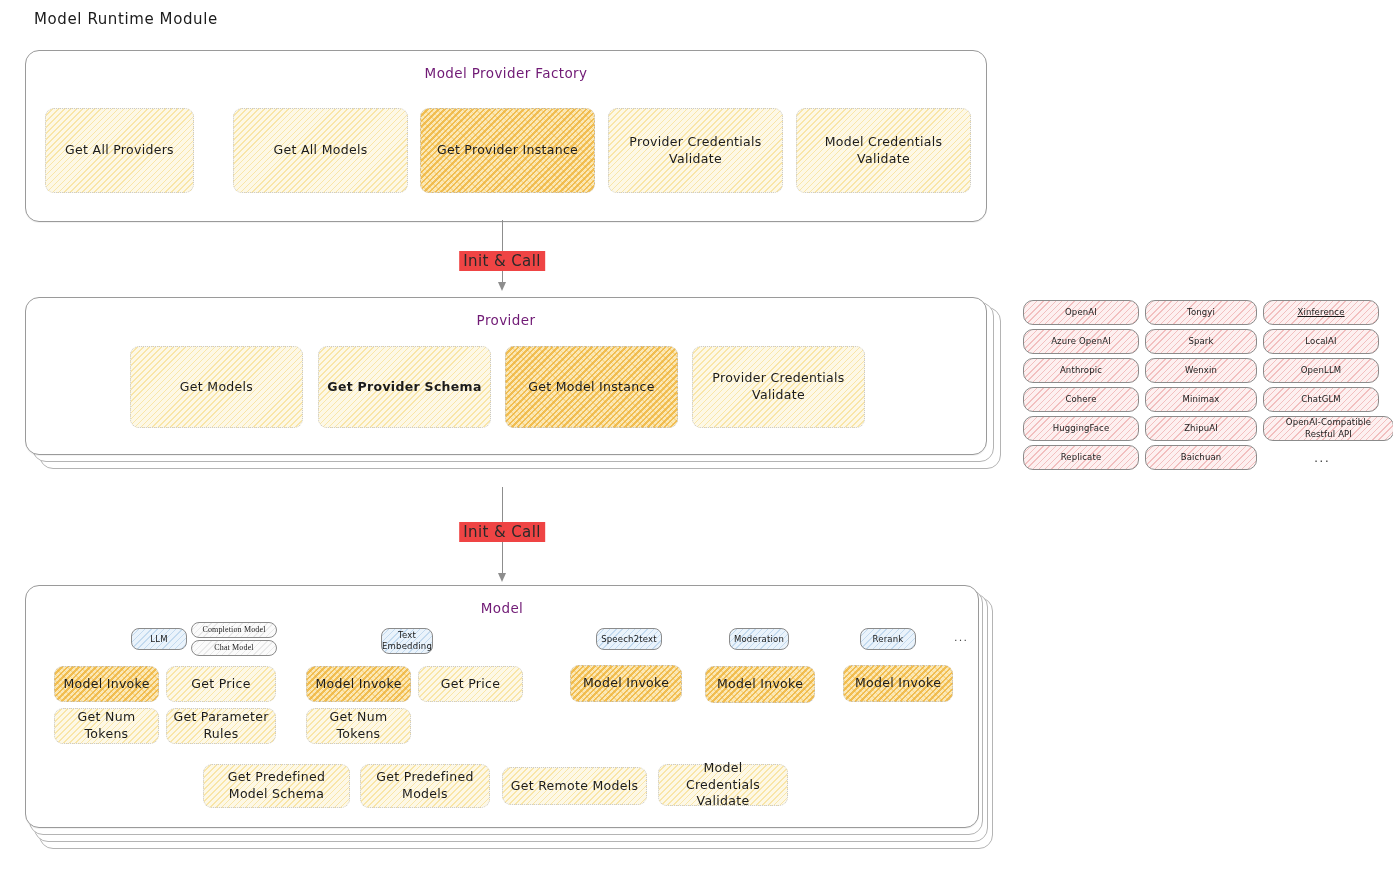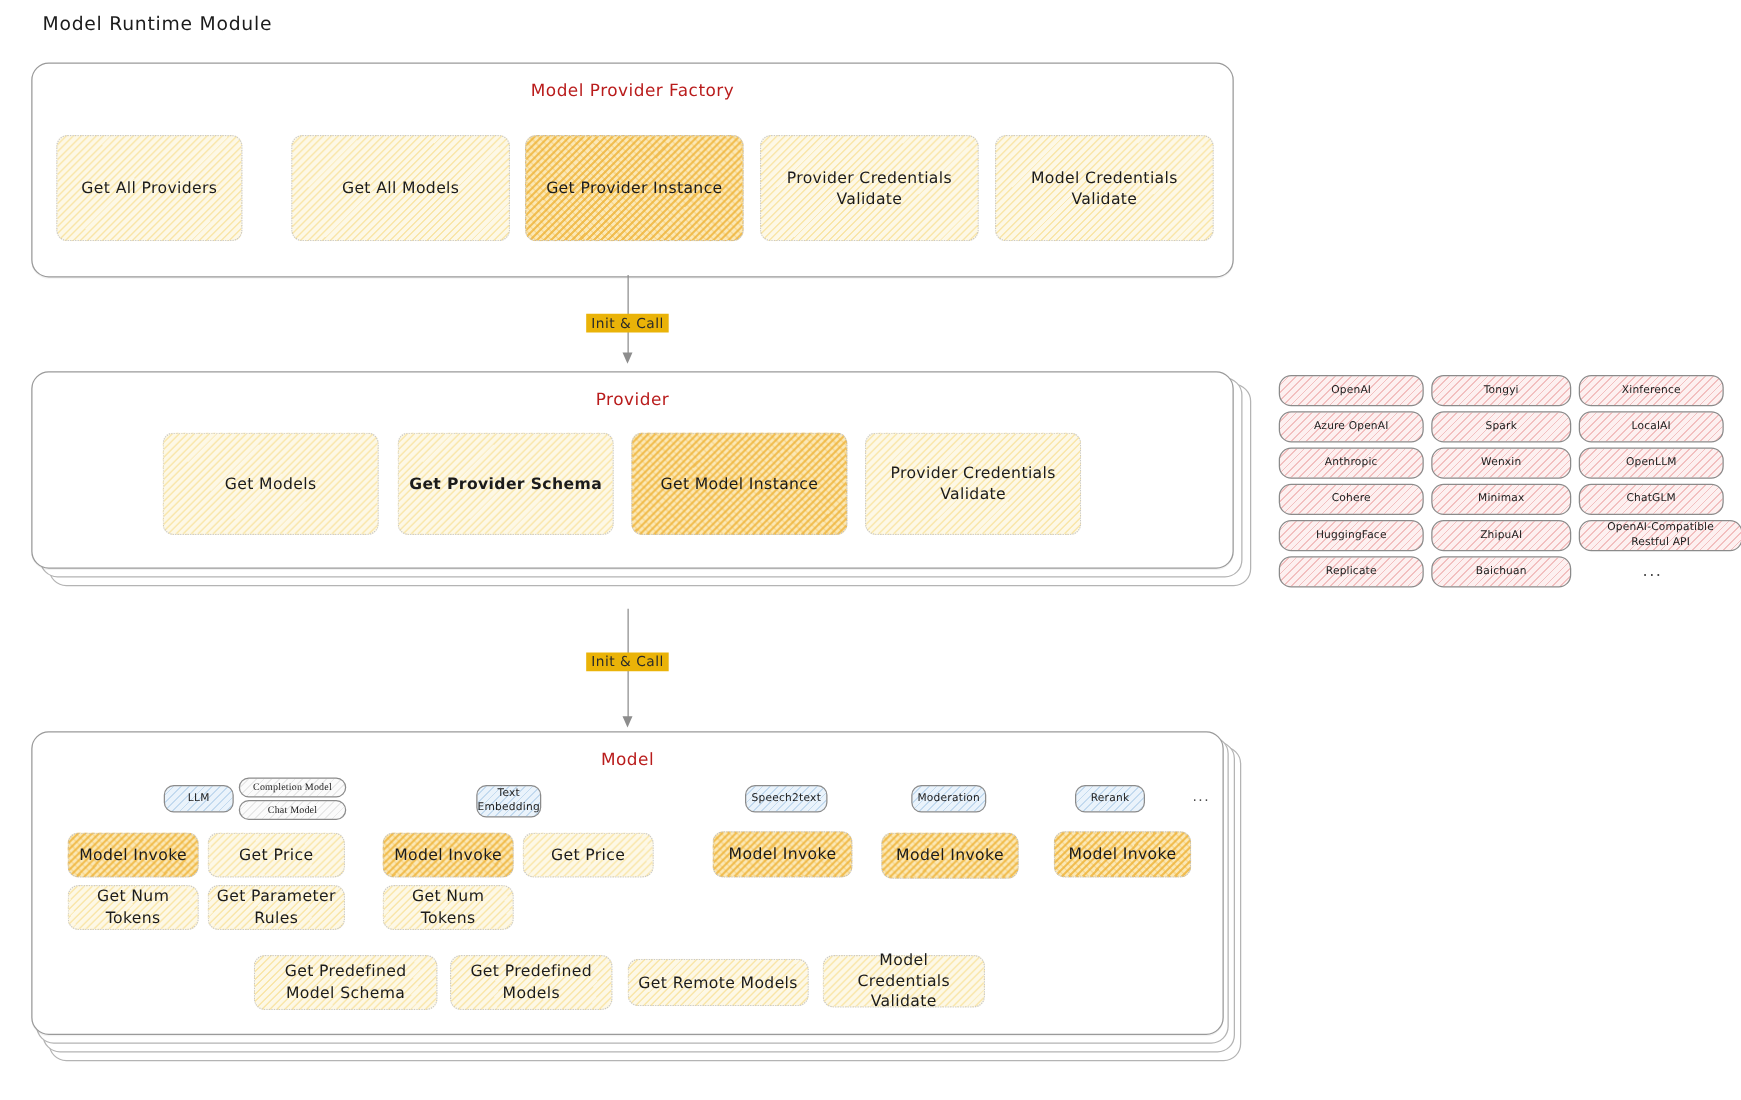--- a/index.html
+++ b/index.html
@@ -23,21 +23,21 @@
   
   .container{
     position:absolute;
     background:#ffffff;
     border:1.15px solid #9a9a9a;
     border-radius:14px;
     box-shadow:0 1px 0 rgba(0,0,0,.05);
   }
   .container .c-title{
     position:absolute;left:0;right:0;top:14px;
-    text-align:center;font-size:13.5px;color:#b91c1c;letter-spacing:.4px;
+    text-align:center;font-size:13.5px;color:#701a75;letter-spacing:.4px;
   }
   
   .stack-layer{
     position:absolute;
     border:1.05px solid #b4b4b4;
     border-radius:14px;
     background:#ffffff;
   }
 
   
@@ -119,22 +119,22 @@
     position:absolute;left:0;top:0;width:1.2px;background:#8d8d8d;
   }
   .arrow .head{
     position:absolute;left:-4.5px;width:0;height:0;
     border-left:4.7px solid transparent;
     border-right:4.7px solid transparent;
     border-top:9px solid #8d8d8d;
   }
   .arrow .lbl{
     position:absolute;white-space:nowrap;
-    font-size:11px;color:#2a2a2a;letter-spacing:.4px;
-    background:#eab308;padding:1px 4px;
+    font-size:15px;color:#2a2a2a;letter-spacing:.4px;
+    background:#ef4444;padding:1px 4px;
     transform:translateX(-50%);
   }
 
   .ellipsis{
     position:absolute;font-size:13px;color:#4a4a4a;letter-spacing:1.2px;
   }
 </style>
 </head>
 <body>
 
@@ -176,21 +176,21 @@
     <div class="hbox pink" style="left:0px;top:116px;width:116px;height:25px;">HuggingFace</div>
     <div class="hbox pink" style="left:0px;top:145px;width:116px;height:25px;">Replicate</div>
 
     <div class="hbox pink" style="left:122px;top:0px;width:112px;height:25px;">Tongyi</div>
     <div class="hbox pink" style="left:122px;top:29px;width:112px;height:25px;">Spark</div>
     <div class="hbox pink" style="left:122px;top:58px;width:112px;height:25px;">Wenxin</div>
     <div class="hbox pink" style="left:122px;top:87px;width:112px;height:25px;">Minimax</div>
     <div class="hbox pink" style="left:122px;top:116px;width:112px;height:25px;">ZhipuAI</div>
     <div class="hbox pink" style="left:122px;top:145px;width:112px;height:25px;">Baichuan</div>
 
-    <div class="hbox pink" style="left:240px;top:0px;width:116px;height:25px;">Xinference</div>
+    <div class="hbox pink" style="left:240px;top:0px;width:116px;height:25px;text-decoration:underline;">Xinference</div>
     <div class="hbox pink" style="left:240px;top:29px;width:116px;height:25px;">LocalAI</div>
     <div class="hbox pink" style="left:240px;top:58px;width:116px;height:25px;">OpenLLM</div>
     <div class="hbox pink" style="left:240px;top:87px;width:116px;height:25px;">ChatGLM</div>
     <div class="hbox pink" style="left:240px;top:116px;width:131px;height:25px;">OpenAI-Compatible Restful API</div>
     <div class="ellipsis" style="left:291px;top:150px;">...</div>
   </div>
 
   <div class="arrow" style="left:502px;top:487px;width:1px;height:95px;">
     <div class="line" style="height:87px;"></div>
     <div class="head" style="top:86px;"></div>

